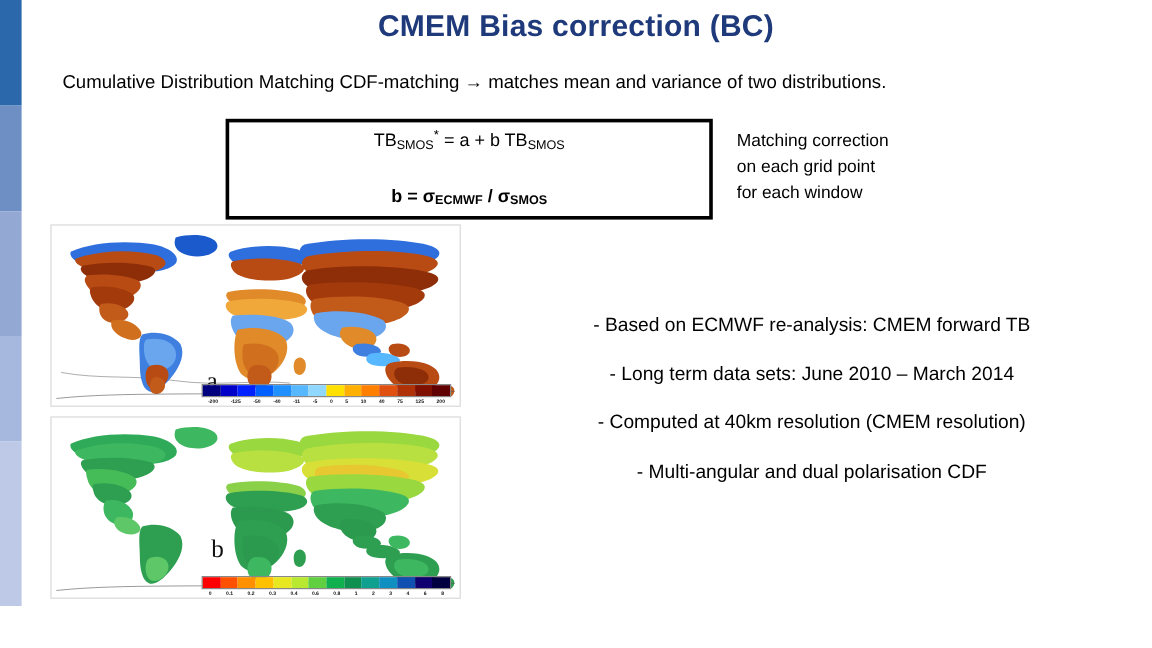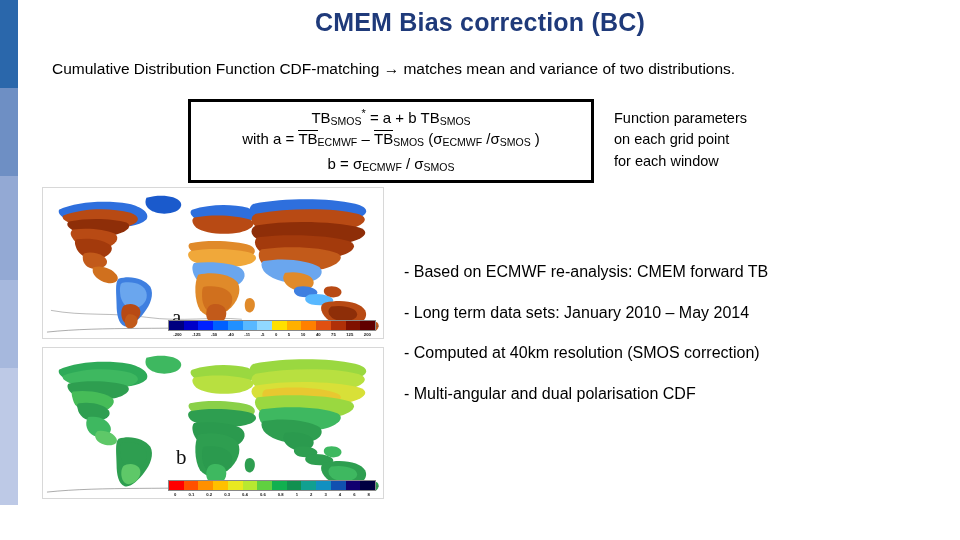--- a/index.html
+++ b/index.html
@@ -58,21 +58,21 @@
   }
   .fline {
     position: absolute;
     width: 100%;
     text-align: center;
     font-size: 15px;
     white-space: nowrap;
   }
   .fl1 { top: 5px; }
   .fl2 { top: 28px; }
-  .fl3 { top: 53px; }
+  .fl3 { top: 53px; font-weight: bold; }
   .sub { font-size: 10.5px; vertical-align: baseline; position: relative; top: 2px; }
   .sup { font-size: 11px; vertical-align: super; }
   .ovl { border-top: 1.6px solid #000; padding-top: 0px; display: inline-block; line-height: 1.05; }
 
   
   .note {
     position: absolute;
     left: 614px; top: 108px;
     width: 250px;
     font-size: 14.5px;
@@ -81,20 +81,21 @@
   }
   .note div { white-space: nowrap; }
 
   
   .bullets {
     position: absolute;
     left: 404px; top: 263px;
     width: 545px;
     color: #000;
     font-size: 16px;
+    text-align: center;
   }
   .bullets .bullet { white-space: nowrap; margin-bottom: 22.5px; }
 
   
   .map-wrap {
     position: absolute;
     background: #ffffff;
     border: 1px solid #d8d8d8;
     overflow: hidden;
   }
@@ -146,44 +147,41 @@
   <div class="sidebar">
     <div class="band band1"></div>
     <div class="band band-b2"></div>
     <div class="band band-b3"></div>
     <div class="band band-b4"></div>
     <div class="band band-b5"></div>
   </div>
 
   <div class="title">CMEM Bias correction (BC)</div>
 
-  <div class="subtitle">Cumulative Distribution Function CDF-matching → matches mean and variance of two distributions.</div>
+  <div class="subtitle">Cumulative Distribution Matching CDF-matching → matches mean and variance of two distributions.</div>
 
   <div class="formula-box">
     <div class="fline fl1">
       <span>TB</span><span class="sub">SMOS</span><span class="sup">*</span><span> = a + b TB</span><span class="sub">SMOS</span>
     </div>
-    <div class="fline fl2">
-      <span>with  a = </span><span class="ovl">TB</span><span class="sub">ECMWF</span><span> – </span><span class="ovl">TB</span><span class="sub">SMOS</span><span> (σ</span><span class="sub">ECMWF</span><span> /σ</span><span class="sub">SMOS</span><span> )</span>
-    </div>
     <div class="fline fl3">
       <span>b = σ</span><span class="sub">ECMWF</span><span> / σ</span><span class="sub">SMOS</span>
     </div>
   </div>
 
   <div class="note">
-    <div>Function parameters</div>
+    <div>Matching correction</div>
     <div>on each grid point</div>
     <div>for each window</div>
   </div>
 
   <div class="bullets">
     <div class="bullet">- Based on ECMWF re-analysis: CMEM forward TB</div>
-    <div class="bullet">- Long term data sets: January 2010 – May 2014</div>
-    <div class="bullet">- Computed at 40km resolution (SMOS correction)</div>
+    <div class="bullet">- Long term data sets: June 2010 – March 2014</div>
+    <div class="bullet">- Computed at 40km resolution (CMEM resolution)</div>
     <div class="bullet">- Multi-angular and dual polarisation CDF</div>
   </div>
 
   <div class="map-wrap" id="map-a">
     <svg class="map-svg" viewBox="0 0 342 152" preserveAspectRatio="none">
       <rect x="0" y="0" width="342" height="152" fill="#ffffff"></rect>
       <g stroke="#333" stroke-width="0.4" fill="none" opacity="0.85">
 
         <path d="M8,124 C40,130 70,126 104,131 C140,136 170,130 200,133"></path>
       </g>

